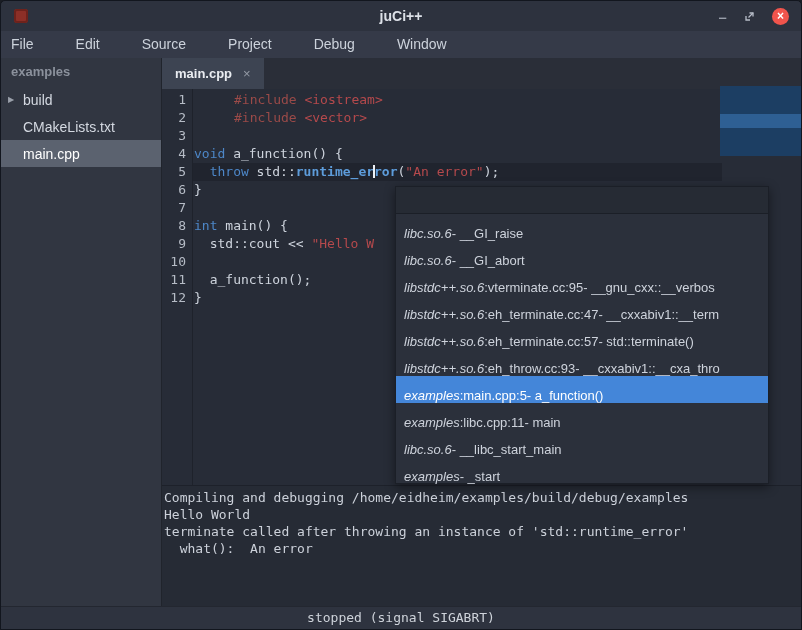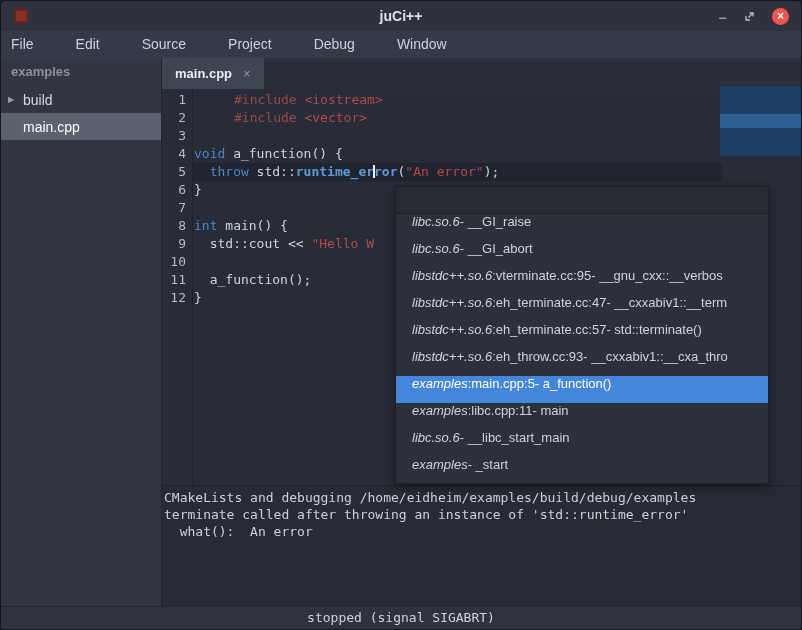--- a/index.html
+++ b/index.html
@@ -63,21 +63,21 @@
   
   .terminal{position:absolute;top:427px;left:0;right:0;bottom:0;background:#262b35;
             border-top:1px solid #1d212a;padding:3px 0 0 2px;box-sizing:border-box;}
   .term-line{font-family:"DejaVu Sans Mono",monospace;font-size:13px;line-height:17px;
              color:#ccd1da;white-space:pre;}
 
   
   .popup{position:absolute;left:394px;top:185px;width:374px;height:298px;background:#2b303b;
          border:1px solid #1b1f27;box-sizing:border-box;z-index:20;box-shadow:0 3px 10px rgba(0,0,0,.45);}
   .popup-search{height:26px;background:#262b34;border-bottom:1px solid #1b1f27;}
-  .popup-row{height:27px;display:flex;align-items:flex-start;padding:0 16px;font-size:13px;color:#ced3dc;
+  .popup-row{height:27px;display:flex;align-items:flex-end;padding:0 8px;font-size:13px;color:#ced3dc;
              white-space:nowrap;overflow:hidden;box-sizing:border-box;}
   .popup-row i{font-style:italic;}
   .popup-row b{font-weight:normal;}
   .popup-row.selected{background:#4486d9;color:#ffffff;}
 
   
   .statusbar{position:absolute;left:0;right:0;bottom:0;height:23px;background:#2e333f;
              border-top:1px solid #232730;box-sizing:border-box;
              font-family:"DejaVu Sans Mono",monospace;font-size:13px;color:#ced3da;}
   .status-left{position:absolute;left:8px;line-height:21px;}
@@ -113,20 +113,23 @@
       <span class="menu-item">Window</span>
     </div>
 
   <div class="sidebar">
     <div class="sidebar-header">examples</div>
     <div id="tree">
         <div class="tree-item">
           <span class="expander">▶</span>
           <span class="tree-label">build</span>
         </div>
+        <div class="tree-item">
+          <span class="tree-label">CMakeLists.txt</span>
+        </div>
         <div class="tree-item selected">
           <span class="tree-label">main.cpp</span>
         </div>
       </div>
   </div>
   <div class="v-divider"></div>
 
   <div class="content">
     <div class="tabbar">
       <div class="tab">
@@ -151,21 +154,22 @@
           <div class="line"><span class="ln">11</span><span class="codetext"><span class="tok-plain">  a_function();</span></span></div>
           <div class="line"><span class="ln">12</span><span class="codetext"><span class="tok-plain">}</span></span></div>
         </div>
     </div>
 
     <div class="tooltip-box">
       <div class="tooltip-stripe"></div>
     </div>
 
     <div class="terminal" id="terminal">
-        <div class="term-line">CMakeLists and debugging /home/eidheim/examples/build/debug/examples</div>
+        <div class="term-line">Compiling and debugging /home/eidheim/examples/build/debug/examples</div>
+        <div class="term-line">Hello World</div>
         <div class="term-line">terminate called after throwing an instance of 'std::runtime_error'</div>
         <div class="term-line">  what():  An error</div>
       </div>
   </div>
 
   <div class="popup">
     <div class="popup-search"></div>
     <div id="popup-list">
         <div class="popup-row"><i>libc.so.6</i> - __GI_raise</div>
         <div class="popup-row"><i>libc.so.6</i> - __GI_abort</div>

